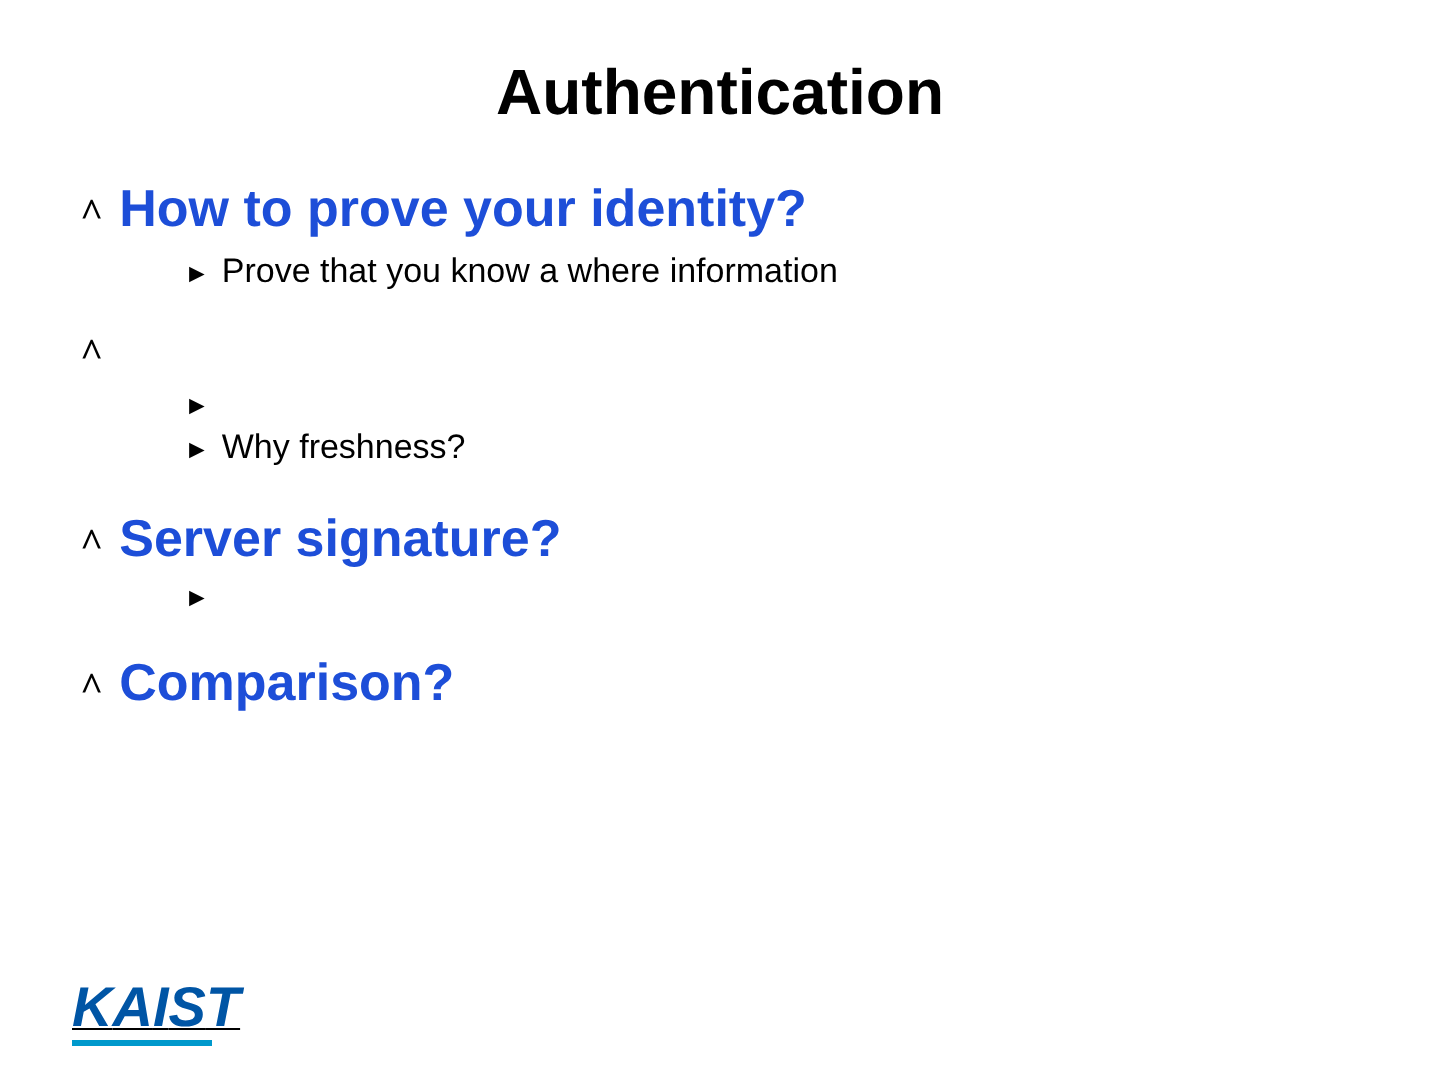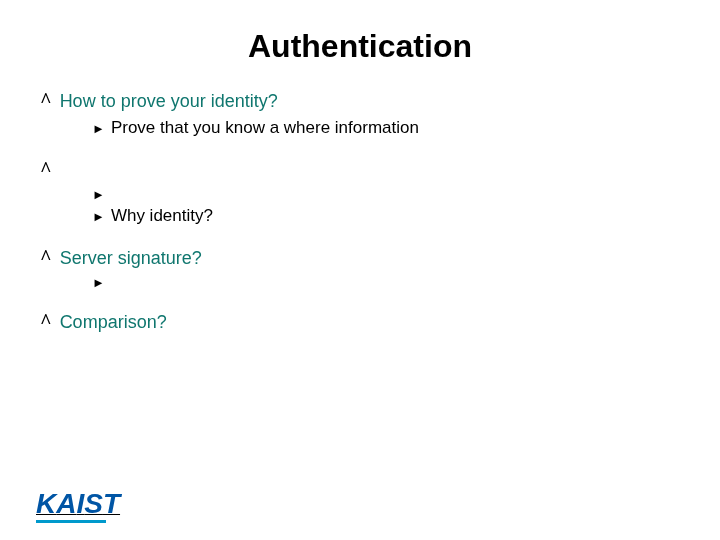--- a/index.html
+++ b/index.html
@@ -47,23 +47,23 @@
 
     .caret-bullet {
       color: #000000;
       font-size: 20px;
       font-weight: bold;
       flex-shrink: 0;
       font-family: serif;
     }
 
     .section-title {
-      font-size: 18px;
-      color: #0f766e;
-      font-weight: normal;
+      font-size: 26px;
+      color: #1d4ed8;
+      font-weight: bold;
     }
 
     .sub-items {
       margin-left: 52px;
     }
 
     .sub-item {
       display: flex;
       align-items: baseline;
       gap: 6px;
@@ -138,21 +138,21 @@
   <div class="section">
     <div class="section-header">
       <span class="caret-bullet">^</span>
     </div>
     <div class="sub-items">
       <div class="sub-item">
         <span class="sub-caret">►</span>
       </div>
       <div class="sub-item">
         <span class="sub-caret">►</span>
-        <span class="sub-text">Why identity?</span>
+        <span class="sub-text">Why freshness?</span>
       </div>
     </div>
   </div>
 
   <div class="section">
     <div class="section-header">
       <span class="caret-bullet">^</span>
       <span class="section-title">Server signature?</span>
     </div>
     <div class="sub-items">

